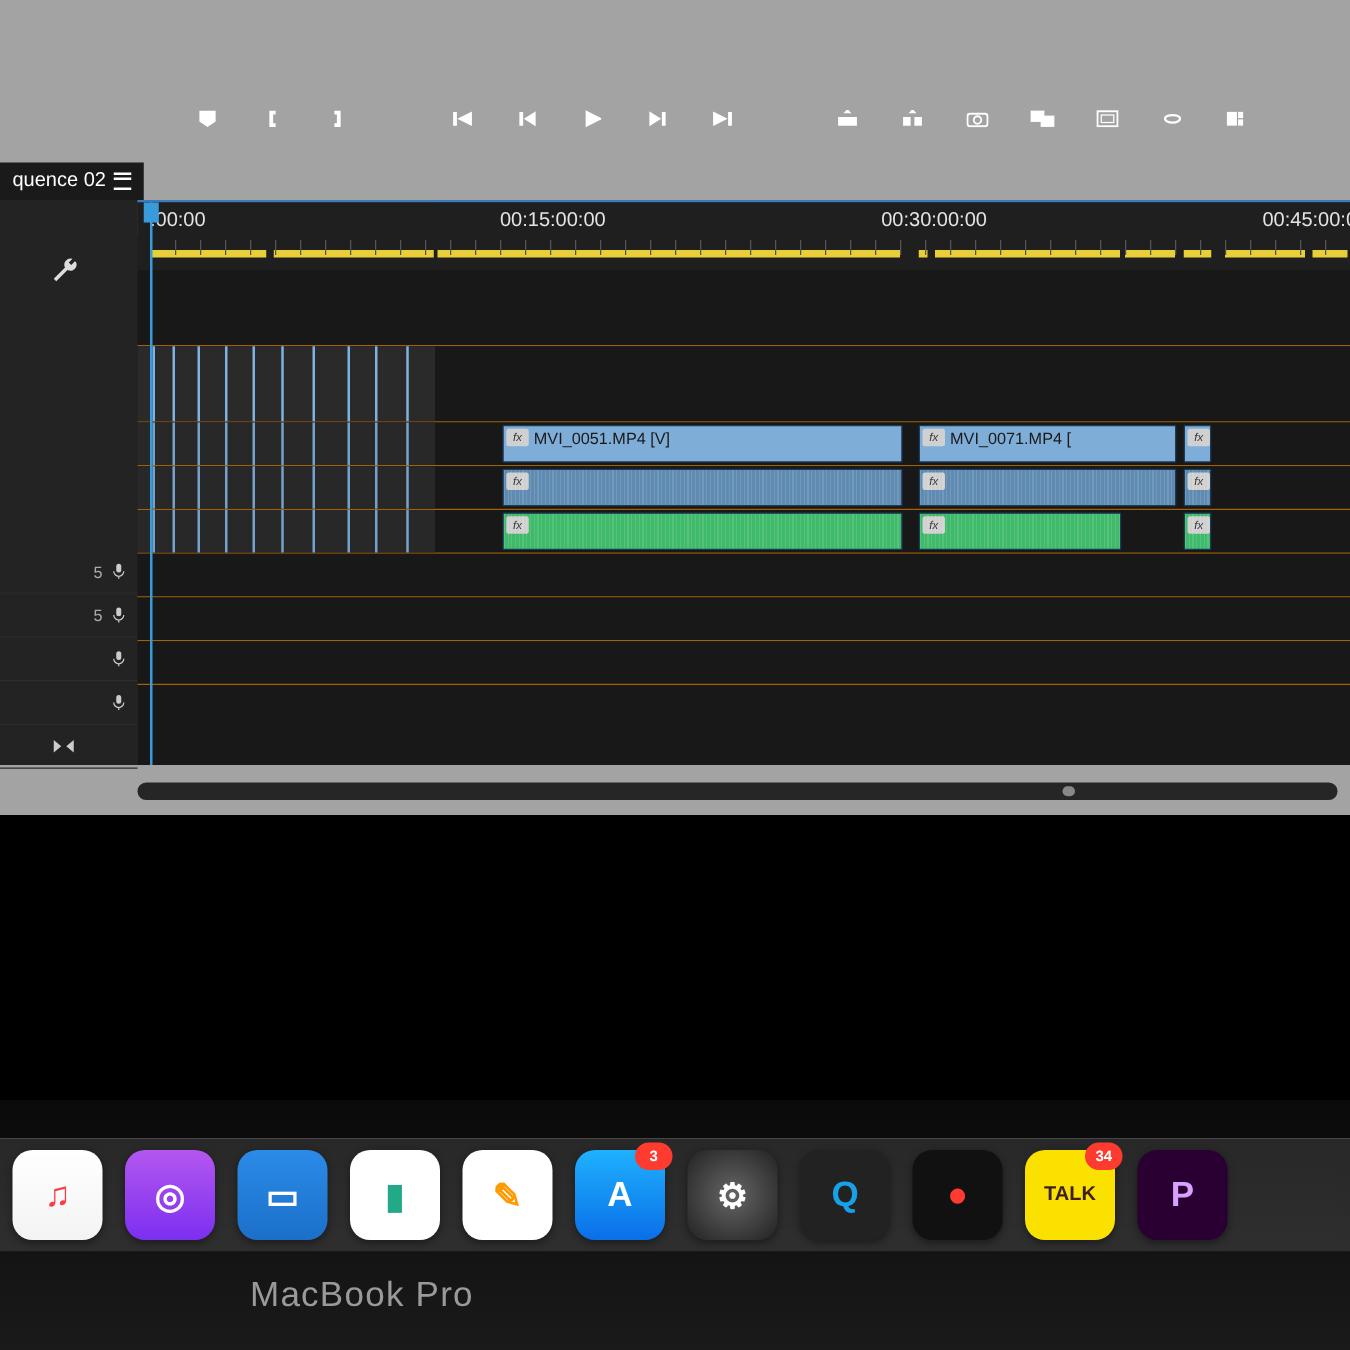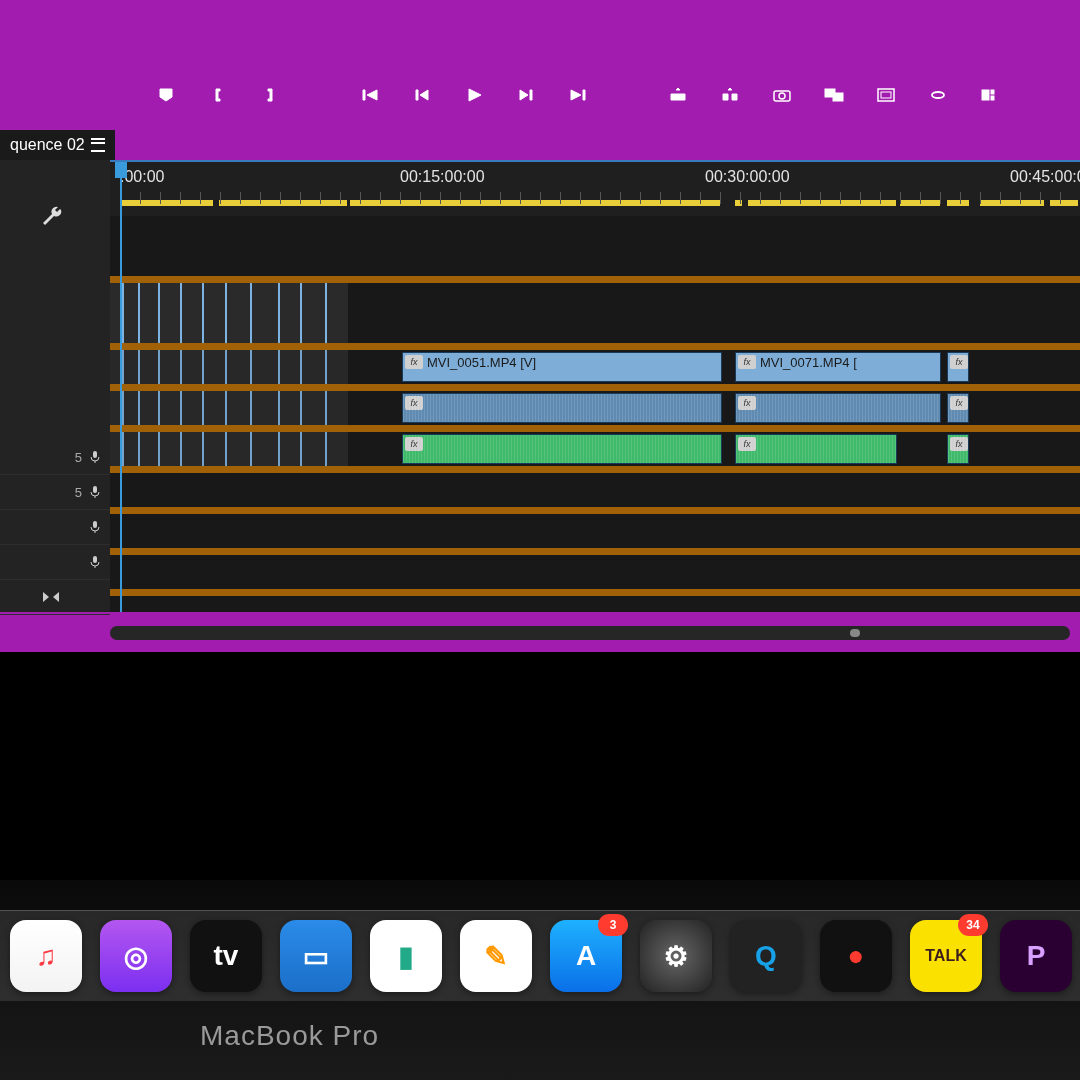--- a/index.html
+++ b/index.html
@@ -1,37 +1,37 @@
 <!DOCTYPE html>
 <html><head>
 <meta charset="utf-8">
 <style>
   html,body{margin:0;padding:0;width:1080px;height:1080px;background:#000;overflow:hidden;font-family:-apple-system,BlinkMacSystemFont,sans-serif;color:#ccc;}
-  .app{position:absolute;left:0;top:0;width:1080px;height:652px;background:#a21caf;}
+  .app{position:absolute;left:0;top:0;width:1080px;height:652px;background:#a3a3a3;}
   .toolbar{position:absolute;top:80px;left:155px;right:10px;height:30px;display:flex;align-items:center;gap:30px;color:#fff;}
   .toolbar .tb{width:22px;height:22px;display:flex;align-items:center;justify-content:center;cursor:pointer;}
   .toolbar svg{stroke:#fff;fill:#fff;}
   .seq-tab{position:absolute;top:130px;left:0;height:30px;display:flex;align-items:center;padding:0 10px;background:#1a1a1a;border-bottom:2px solid #2a6db5;color:#fff;font-size:16px;gap:6px;}
   .seq-tab .burger{display:inline-block;width:14px;height:10px;border-top:2px solid #fff;border-bottom:2px solid #fff;position:relative;}
   .seq-tab .burger::before{content:"";position:absolute;top:2px;left:0;right:0;border-top:2px solid #fff;}
   .track-head{position:absolute;top:160px;left:0;width:110px;bottom:40px;background:#232323;border-right:1px solid #3a3a3a;}
   .track-head .row{height:34px;border-bottom:1px solid #2d2d2d;display:flex;align-items:center;justify-content:flex-end;padding-right:8px;gap:6px;color:#aaa;font-size:13px;}
   .mic-icon{width:14px;height:14px;}
   .tool-icon{position:absolute;top:44px;left:40px;color:#fff;}
   .timeline{position:absolute;top:160px;left:110px;right:0;bottom:40px;background:#181818;border-top:2px solid #3a7abf;}
   .ruler{position:relative;height:54px;background:#1f1f1f;border-bottom:1px solid #333;}
   .ruler .tick{position:absolute;top:6px;font-size:16px;color:#e4e4e4;white-space:nowrap;}
   .ruler .yellow{position:absolute;top:38px;height:6px;background:#e8cf3a;}
   .ruler .minor{position:absolute;top:30px;width:1px;height:12px;background:#555;}
   .work-area{position:absolute;top:0;left:0;height:28px;background:#4a4a4a;}
   .work-area .handle{position:absolute;right:30px;top:6px;width:14px;height:16px;background:#7dc24a;border-radius:2px;}
   .playhead{position:absolute;top:0;bottom:0;width:2px;background:#3a9bdc;z-index:50;}
   .playhead::before{content:"";position:absolute;top:0;left:-5px;width:12px;height:16px;background:#3a9bdc;}
   .tracks{position:absolute;top:54px;left:0;right:0;bottom:0;}
-  .track{position:relative;height:34px;border-bottom:7px solid #a16207;background:#181818;}
+  .track{position:relative;height:34px;border-bottom:1px solid #a16207;background:#181818;}
   .track.tall{height:60px;}
   .clip{position:absolute;top:2px;bottom:2px;border:1px solid #1a3a5a;background:#6a9fd4;border-radius:1px;overflow:hidden;}
   .clip .fx{position:absolute;left:2px;top:2px;width:18px;height:14px;background:#d0d0d0;color:#333;font-size:9px;font-style:italic;text-align:center;line-height:14px;border-radius:2px;}
   .clip.vc{background:#7eaed8;}
   .clip.ac{background:#5f8ab1;}
   .clip.ag{background:#3fba6a;}
   .clip .label{position:absolute;left:24px;top:2px;font-size:13px;color:#1a1a1a;white-space:nowrap;}
   .clip .wave{position:absolute;left:0;right:0;top:0;bottom:0;background:repeating-linear-gradient(90deg,rgba(255,255,255,0.15) 0 1px,transparent 1px 3px);opacity:.8;}
   .ghost-band{position:absolute;top:0;bottom:0;left:0;background:#2a2a2a;}
   .ghost-band .edge{position:absolute;top:0;bottom:0;width:2px;background:#7db3e0;}
@@ -348,21 +348,20 @@
   <div class="scroll">
     <div class="thumb" id="thumb" style="left: 740px;"></div>
   </div>
 </div>
 
 <div class="chin"></div>
 
 <div class="dock" id="dock">
     <div class="app-icon" style="background: linear-gradient(rgb(255, 255, 255), rgb(243, 243, 243)); color: rgb(252, 60, 68);">♫</div>
     <div class="app-icon" style="background: linear-gradient(rgb(180, 87, 240), rgb(123, 47, 240)); color: rgb(255, 255, 255);">◎</div>
-    <div class="app-icon" style="background: rgb(17, 17, 17); color: rgb(255, 255, 255);">tv</div>
     <div class="app-icon" style="background: linear-gradient(rgb(43, 139, 232), rgb(27, 111, 201)); color: rgb(255, 255, 255);">▭</div>
     <div class="app-icon" style="background: rgb(255, 255, 255); color: rgb(34, 170, 136);">▮</div>
     <div class="app-icon" style="background: rgb(255, 255, 255); color: rgb(255, 153, 0);">✎</div>
     <div class="app-icon" style="background: linear-gradient(rgb(31, 177, 255), rgb(10, 111, 232)); color: rgb(255, 255, 255);">A<div class="badge">3</div></div>
     <div class="app-icon" style="background: radial-gradient(circle, rgb(102, 102, 102), rgb(34, 34, 34)); color: rgb(255, 255, 255);">⚙</div>
     <div class="app-icon" style="background: rgb(34, 34, 34); color: rgb(23, 162, 232);">Q</div>
     <div class="app-icon" style="background: rgb(17, 17, 17); color: rgb(255, 59, 48);">●</div>
     <div class="app-icon" style="background: rgb(250, 225, 0); color: rgb(60, 30, 30); font-size: 16px; font-weight: 900;">TALK<div class="badge">34</div></div>
     <div class="app-icon" style="background: rgb(42, 0, 51); color: rgb(216, 160, 255);">P</div>
   </div>

